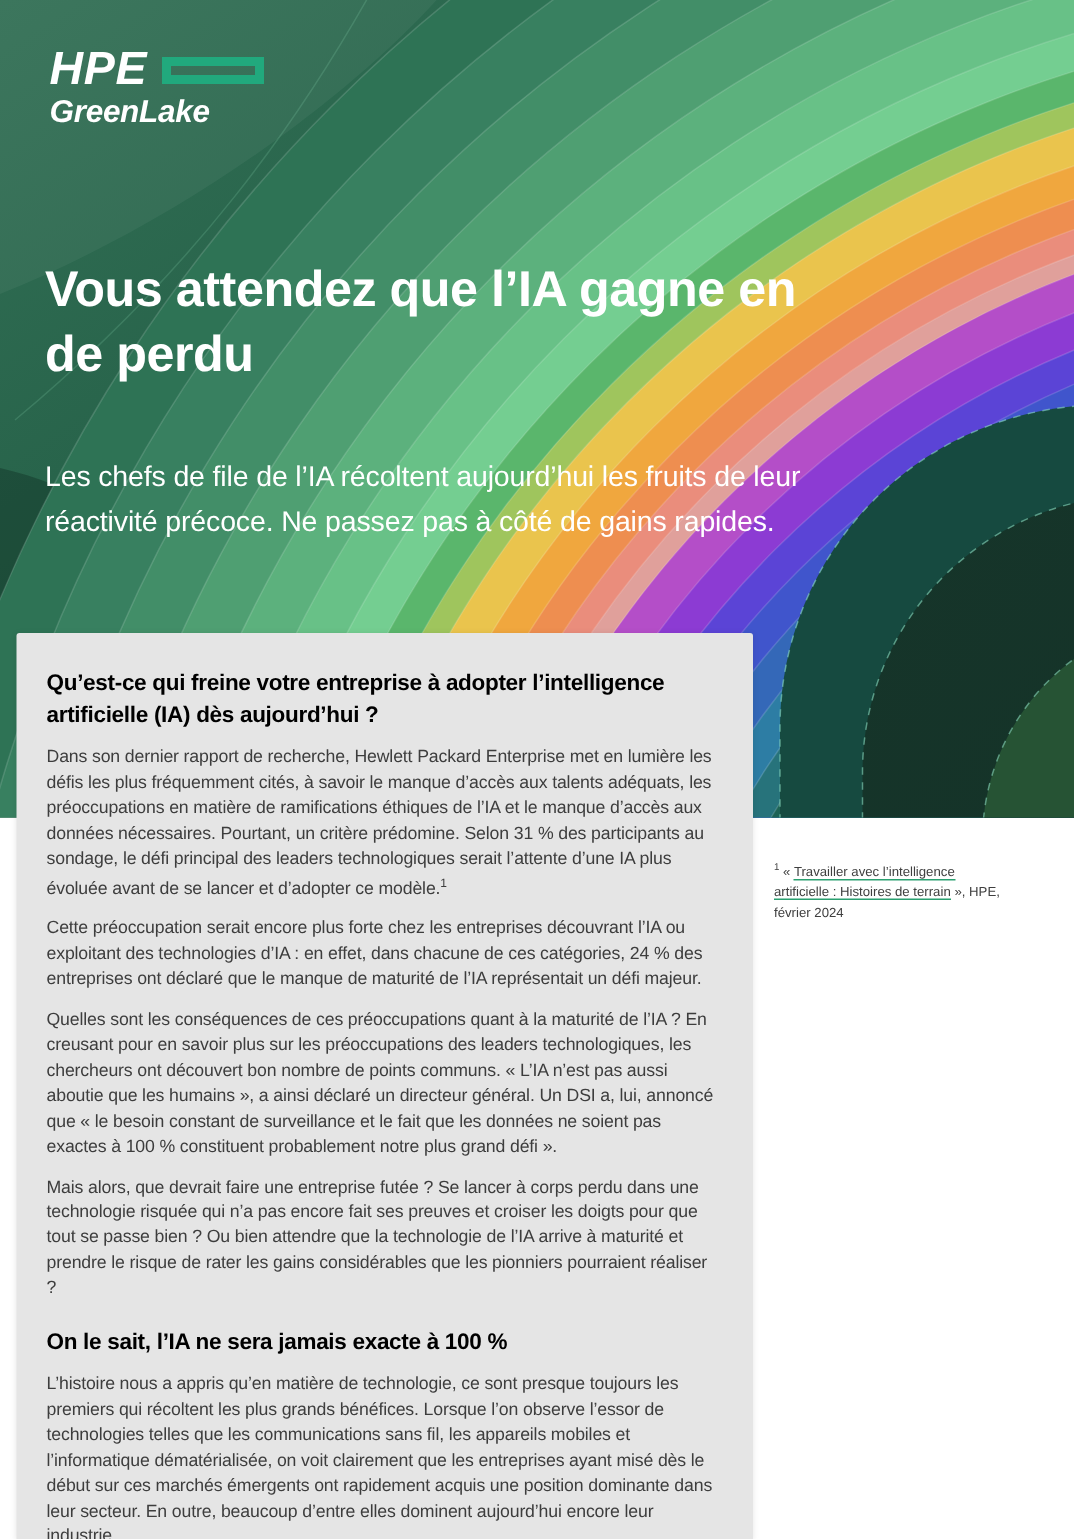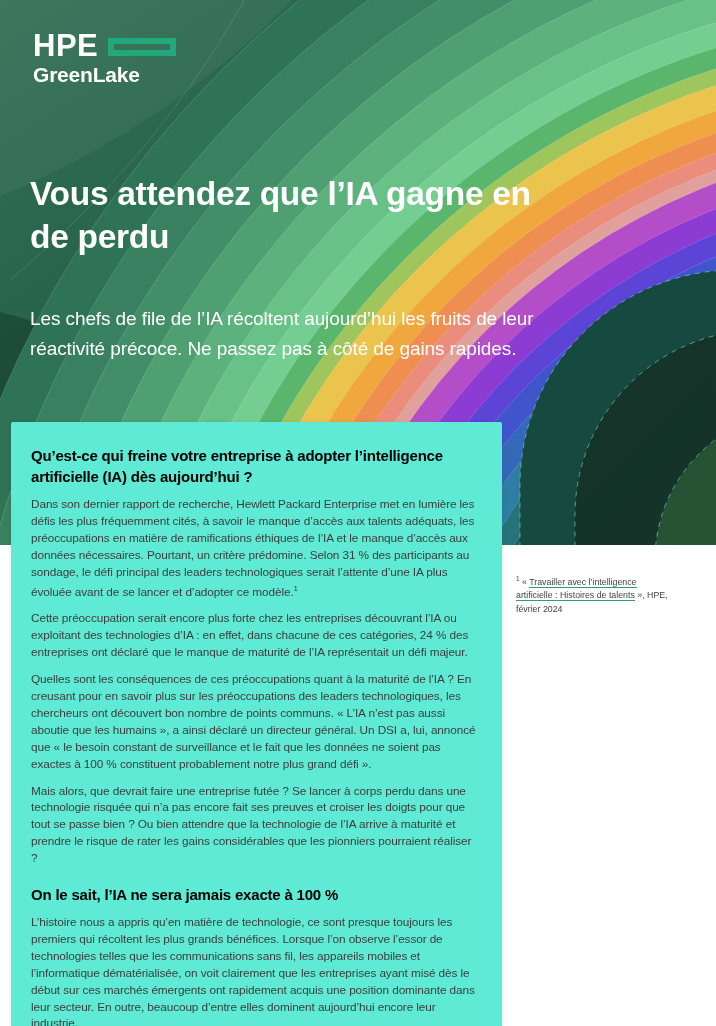--- a/index.html
+++ b/index.html
@@ -20,20 +20,21 @@
     left: 0; top: 0;
     width: 716px; height: 545px;
     display: block;
   }
 
   
   .logo {
     position: absolute;
     left: 33px; top: 30px;
     color: #ffffff;
+    font-style: italic;
   }
   .logo-row { display: flex; align-items: center; }
   .logo-hpe {
     font-size: 31px;
     font-weight: bold;
     letter-spacing: 0.5px;
     line-height: 1;
   }
   .hpe-element {
     width: 68px; height: 18px;
@@ -70,21 +71,21 @@
     line-height: 29.5px;
     letter-spacing: -0.1px;
   }
 
   
   .card {
     position: absolute;
     left: 11px; top: 422px;
     width: 491px;
     height: 604px;
-    background: #5eead4;
+    background: #e5e5e5;
     border-radius: 2px 2px 0 0;
     box-shadow: 0 1px 4px rgba(0,0,0,0.10);
     padding: 23px 22px 0 20px;
   }
   .card h2 {
     font-size: 15px;
     font-weight: bold;
     color: #000000;
     line-height: 21px;
     letter-spacing: -0.2px;
@@ -213,16 +214,16 @@
     <p>Quelles sont les conséquences de ces préoccupations quant à la maturité de l’IA ? En creusant pour en savoir plus sur les préoccupations des leaders technologiques, les chercheurs ont découvert bon nombre de points communs. « L’IA n’est pas aussi aboutie que les humains », a ainsi déclaré un directeur général. Un DSI a, lui, annoncé que « le besoin constant de surveillance et le fait que les données ne soient pas exactes à 100 % constituent probablement notre plus grand défi ».</p>
 
     <p>Mais alors, que devrait faire une entreprise futée ? Se lancer à corps perdu dans une technologie risquée qui n’a pas encore fait ses preuves et croiser les doigts pour que tout se passe bien ? Ou bien attendre que la technologie de l’IA arrive à maturité et prendre le risque de rater les gains considérables que les pionniers pourraient réaliser ?</p>
 
     <h2 class="h2-second">On le sait, l’IA ne sera jamais exacte à 100 %</h2>
 
     <p>L’histoire nous a appris qu’en matière de technologie, ce sont presque toujours les premiers qui récoltent les plus grands bénéfices. Lorsque l’on observe l’essor de technologies telles que les communications sans fil, les appareils mobiles et l’informatique dématérialisée, on voit clairement que les entreprises ayant misé dès le début sur ces marchés émergents ont rapidement acquis une position dominante dans leur secteur. En outre, beaucoup d’entre elles dominent aujourd’hui encore leur industrie.</p>
   </div>
 
   <div class="footnote">
-    <sup>1</sup><span> « </span><a class="fn-link">Travailler avec l’intelligence artificielle : Histoires de talents</a><span> », HPE, février 2024</span>
+    <sup>1</sup><span> « </span><a class="fn-link">Travailler avec l’intelligence artificielle : Histoires de terrain</a><span> », HPE, février 2024</span>
   </div>
 
 </div>
 
 </body></html>

